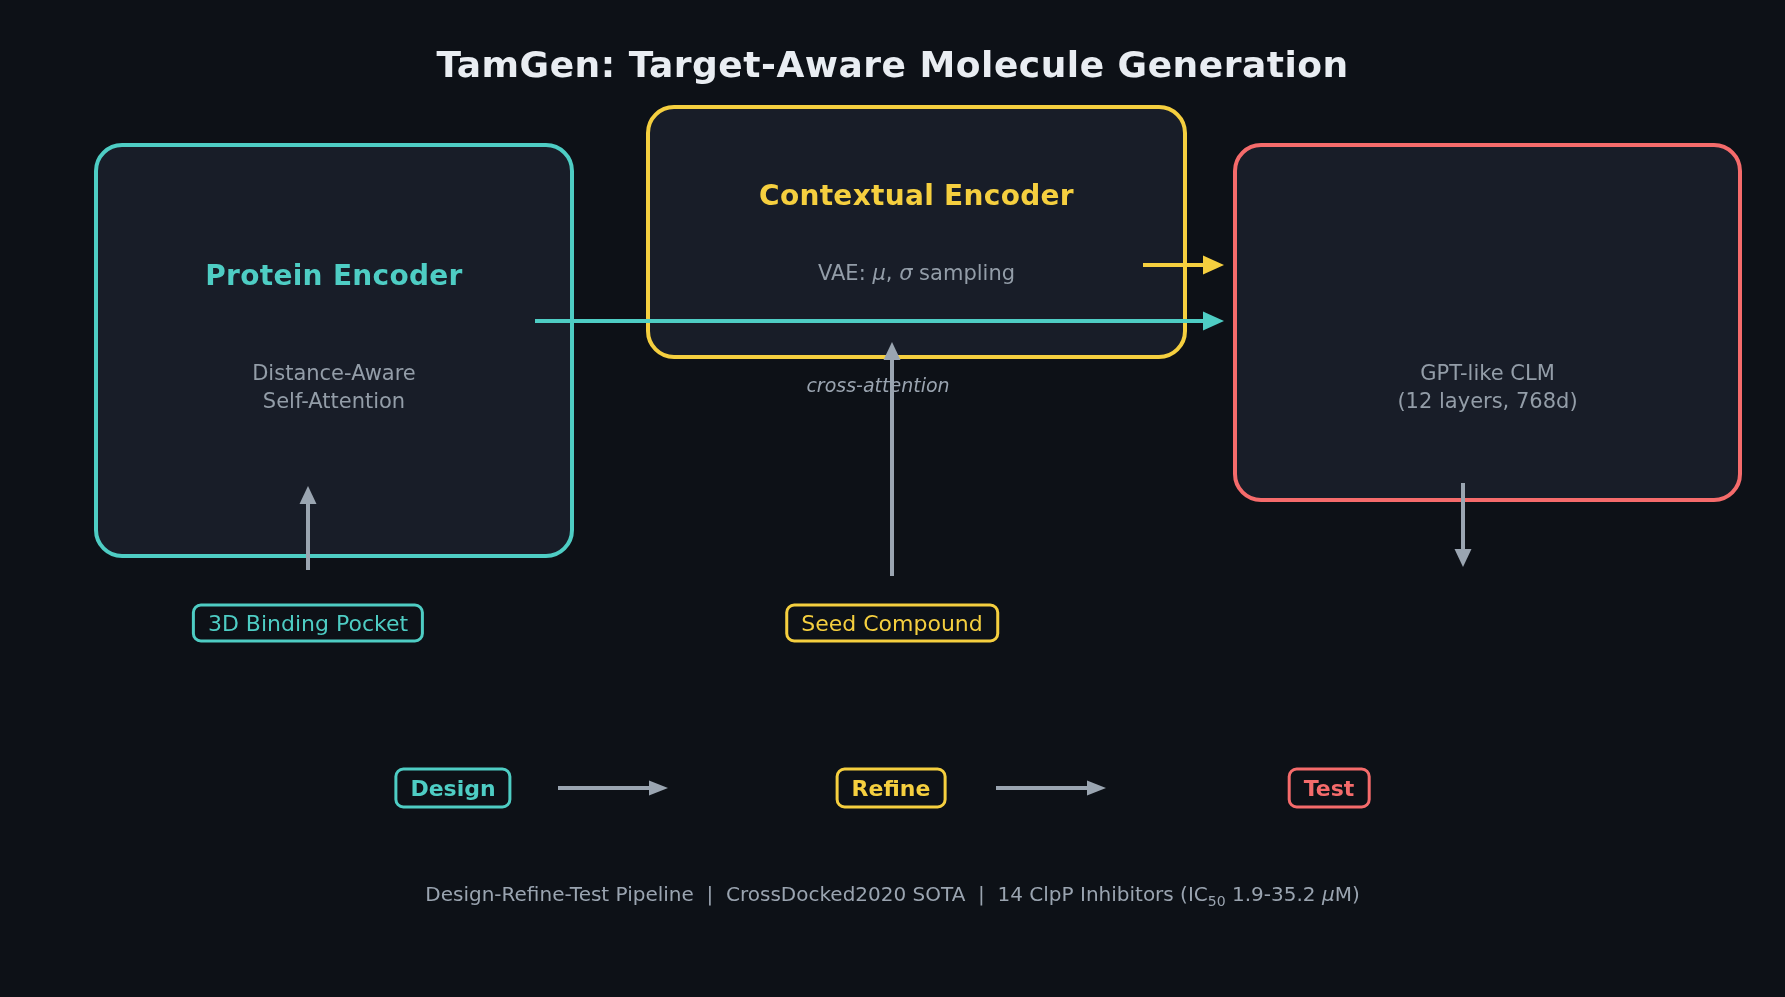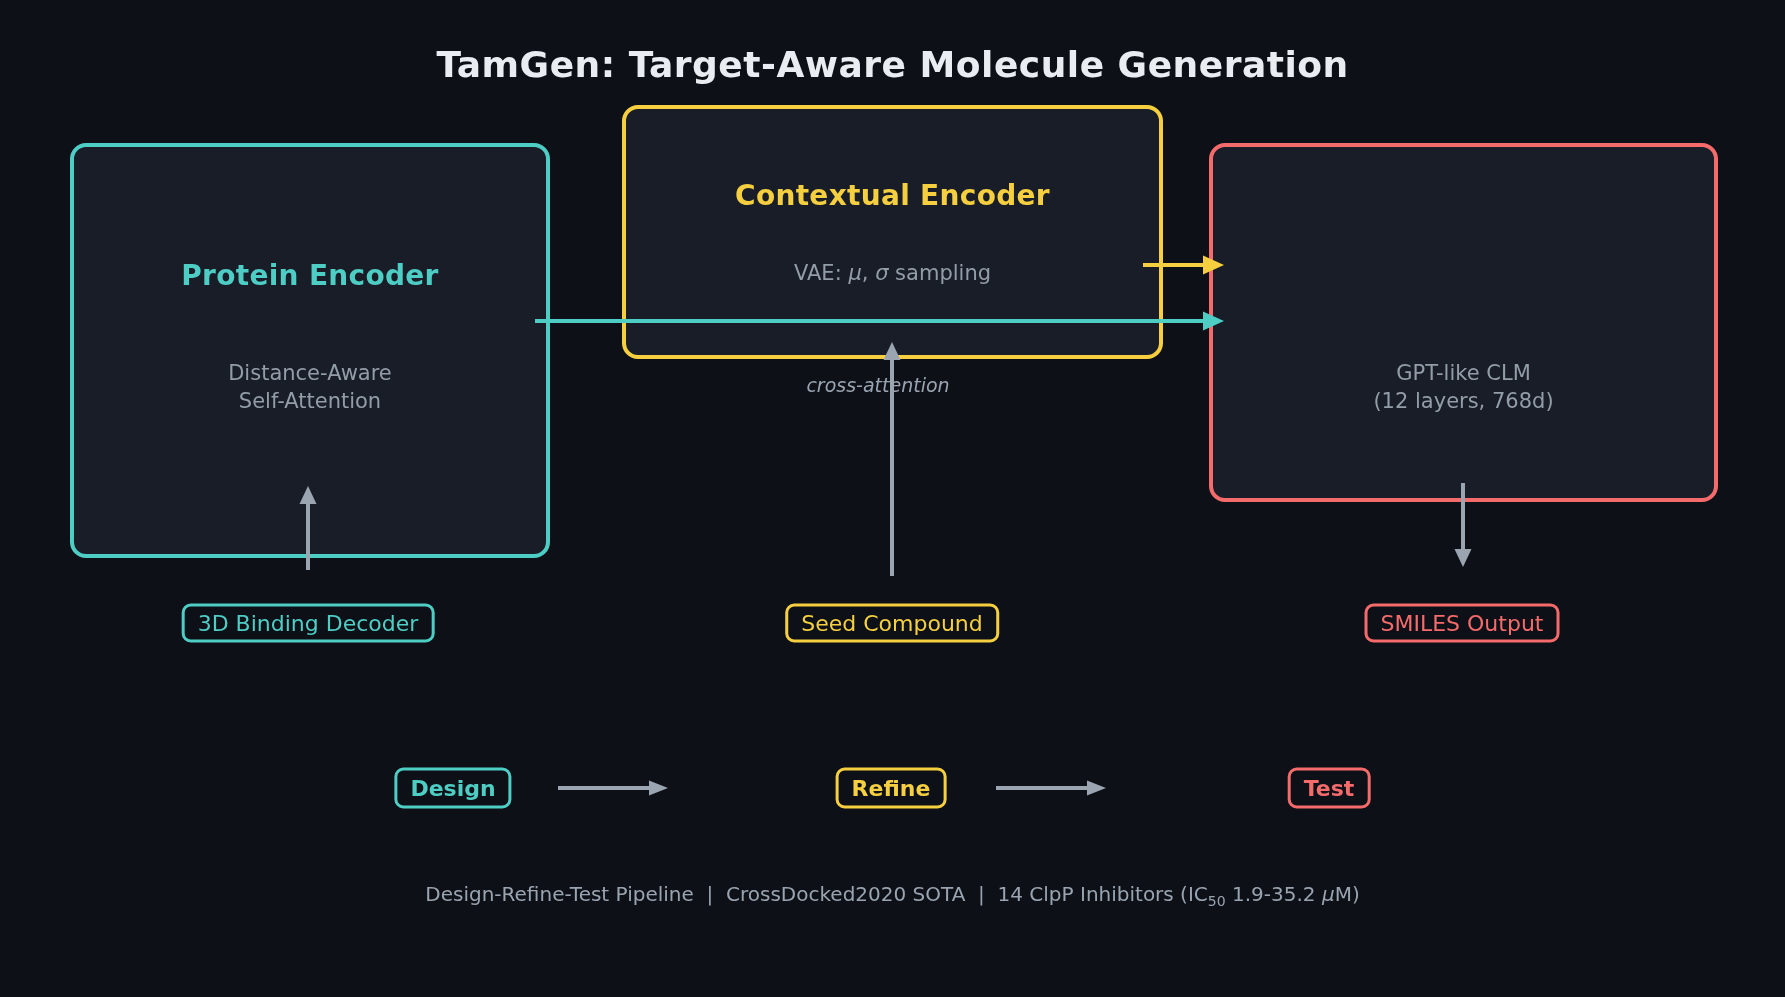--- a/index.html
+++ b/index.html
@@ -21,21 +21,21 @@
     background:var(--background);
     font-family:"DejaVu Sans",sans-serif;
     overflow:hidden;
   }
   .main-title{
     position:absolute;top:44px;left:0;width:100%;
     text-align:center;font-size:36px;font-weight:bold;
     color:var(--title-text);letter-spacing:.5px;
   }
   .enc-box{
-    position:absolute;border-radius:16px;background:var(--box-fill);
+    position:absolute;border-radius:28px;background:var(--box-fill);margin-left:24px;
   }
   .box-protein{left:70px;top:143px;width:480px;height:415px;border:4px solid var(--teal);}
   .box-contextual{left:622px;top:105px;width:541px;height:254px;border:4px solid var(--yellow);}
   .box-compound{left:1209px;top:143px;width:509px;height:359px;border:4px solid var(--red);}
   .box-title{
     position:absolute;left:0;right:0;transform:translateY(-50%);
     text-align:center;font-size:28px;font-weight:bold;letter-spacing:.3px;
   }
   .box-protein .box-title{top:128px;color:var(--teal);}
   .box-contextual .box-title{top:86px;color:var(--yellow);}
@@ -135,23 +135,22 @@
     </g>
 
     <g style="stroke:var(--arrow-gray);fill:var(--arrow-gray)">
       <line x1="996" y1="788" x2="1089" y2="788" stroke-width="4"></line>
       <polygon points="1087,780.5 1087,795.5 1106,788" stroke="none"></polygon>
     </g>
   </svg>
 
   <div class="cross-attention">cross-attention</div>
 
-  <div class="chip chip-pocket">3D Binding Decoder</div>
+  <div class="chip chip-pocket">3D Binding Pocket</div>
   <div class="chip chip-seed">Seed Compound</div>
-  <div class="chip chip-smiles">SMILES Output</div>
 
   <div class="pipe-chip pipe-design">Design</div>
   <div class="pipe-chip pipe-refine">Refine</div>
   <div class="pipe-chip pipe-test">Test</div>
 
   <div class="caption"><span>Design-Refine-Test Pipeline  |  CrossDocked2020 SOTA  |  14 ClpP Inhibitors (IC</span><sub>50</sub><span> 1.9-35.2 </span><span class="greek">μ</span><span>M)</span></div>
 
 </div>
 
 </body></html>

